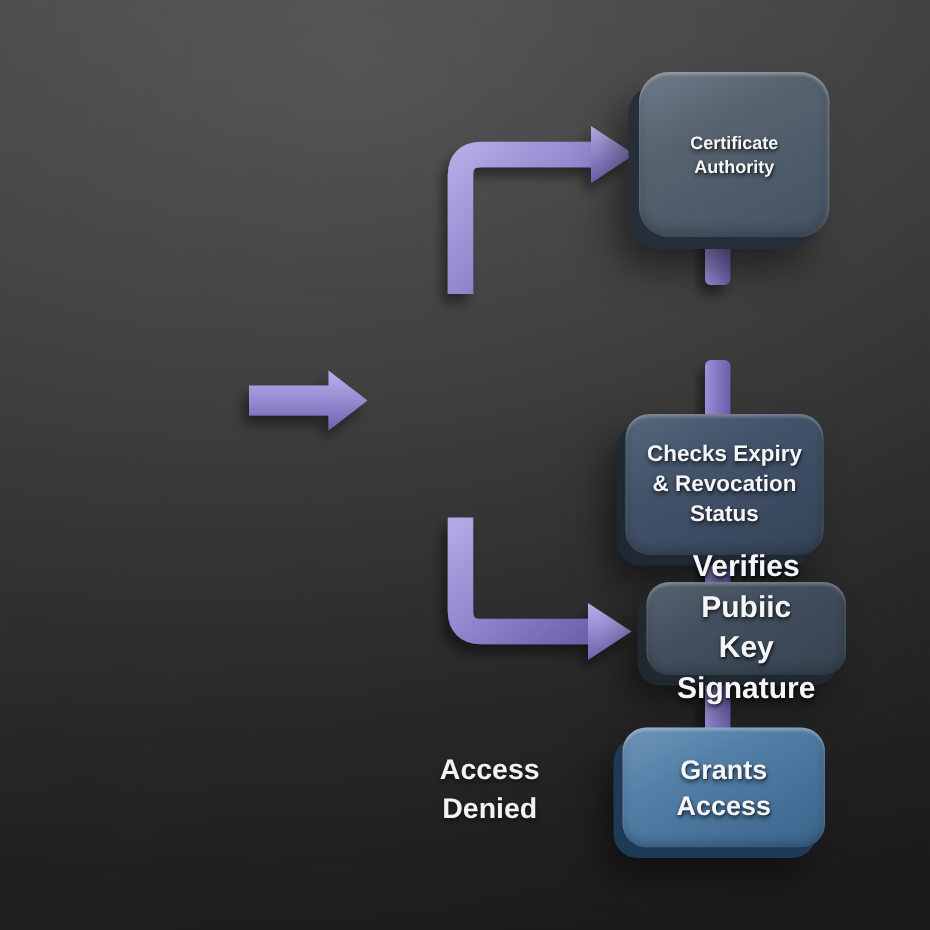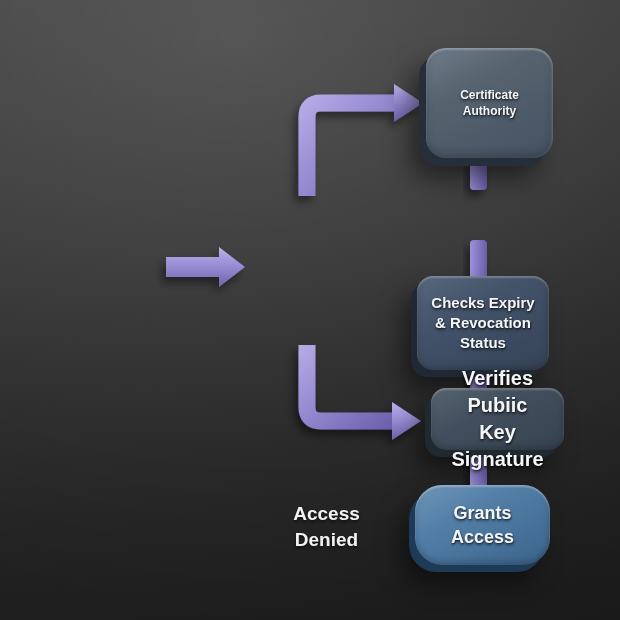--- a/index.html
+++ b/index.html
@@ -71,21 +71,21 @@
   .node-verifies {
     left: 415px; top: 388px; width: 133px; height: 62px;
     border-radius: 15px;
     background: linear-gradient(152deg, #566470 0%, #434f5e 38%, #3a4755 78%, #364250 100%);
     box-shadow: -6px 7px 0 #202830, -13px 18px 24px rgba(0,0,0,0.5),
       inset 0 2px 2px rgba(255,255,255,0.26), inset 0 -3px 7px rgba(0,0,0,0.22);
     font-size: 20px; font-weight: 700; line-height: 1.35; margin-left: 16px;
   }
   .node-grants {
     left: 415px; top: 485px; width: 135px; height: 80px;
-    border-radius: 27px;
+    border-radius: 16px;
     background: linear-gradient(152deg, #6f96b8 0%, #5480a8 34%, #456f97 72%, #3d658b 100%);
     box-shadow: -6px 7px 0 #1e3a56, -13px 18px 24px rgba(0,0,0,0.5),
       inset 0 2px 2px rgba(255,255,255,0.32), inset 0 -3px 7px rgba(0,0,0,0.24);
     font-size: 18px; font-weight: 700; line-height: 1.35;
   }
   .float-label {
     position: absolute;
     z-index: 2;
     color: #f2f2f2;
     text-align: center;

